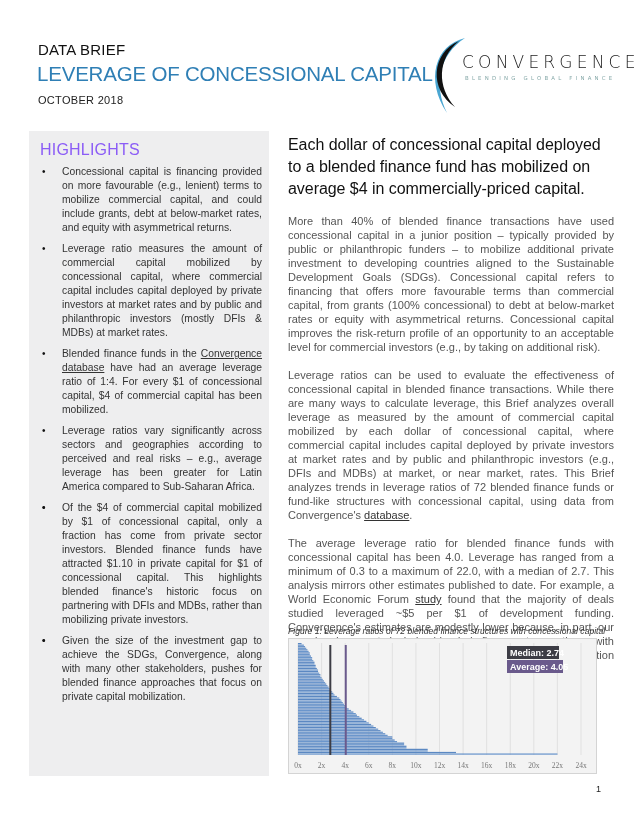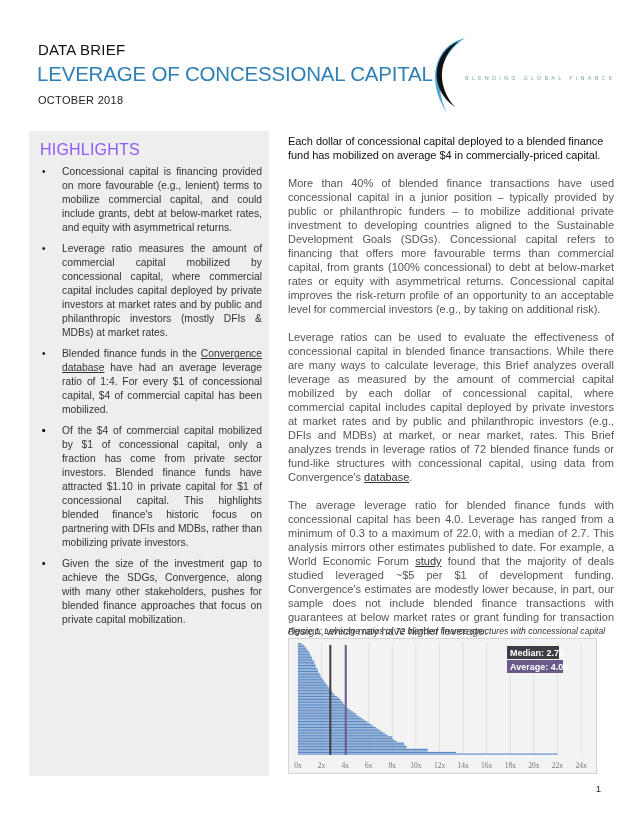--- a/index.html
+++ b/index.html
@@ -13,50 +13,51 @@
   .logo-tag { position:absolute; left:40px; top:40px; font-size:5.4px; letter-spacing:3.2px; color:#8aa; font-family:"DejaVu Sans", sans-serif; }
 
   .highlights { position:absolute; left:29px; top:131px; width:240px; height:645px; background:#eeeeef; box-sizing:border-box; padding:6px 7px 0 7px; }
   .hl-title { font-size:16px; color:#8b5cf6; margin:4px 0 6px 4px; letter-spacing:0.2px; }
   .hl-list { list-style:none; margin:0; padding:0; }
   .hl-item { position:relative; padding-left:26px; font-size:10.3px; line-height:14px; color:#333; text-align:justify; margin-bottom:7px; }
   .hl-item .bullet { position:absolute; left:6px; top:0; font-size:10px; color:#111; }
   .link { text-decoration:underline; color:#333; }
 
   .main { position:absolute; left:288px; top:134px; width:326px; }
-  .lead { font-size:11px; line-height:14px; color:#111; font-weight:normal; margin:0 0 14px 0; letter-spacing:-0.05px; }
+  .lead { font-size:16px; line-height:22px; color:#111; font-weight:normal; margin:0 0 14px 0; letter-spacing:-0.05px; }
   .para { font-size:11px; line-height:14px; color:#555; text-align:justify; margin:0 0 14px 0; }
   .fig-cap { position:absolute; left:288px; top:626px; font-size:8.6px; font-style:italic; color:#333; }
   .chart { position:absolute; left:288px; top:638px; width:309px; height:136px; background:#f3f3f3; border:1px solid #d4d4d4; box-sizing:border-box; }
   .chart svg { position:absolute; left:0; top:0; }
   .page-num { position:absolute; left:596px; top:784px; font-size:9px; color:#222; }
 </style>
 </head>
 <body>
 
 <div>
   <div class="hdr-kicker">DATA BRIEF</div>
   <div class="hdr-title">LEVERAGE OF CONCESSIONAL CAPITAL</div>
   <div class="hdr-date">OCTOBER 2018</div>
   <div class="logo">
     <svg width="60" height="82" viewBox="0 0 60 82">
       <path d="M40 3 C10 10 0 45 22 78 C8 50 14 20 40 3 Z" fill="#4aa6d2"></path>
       <path d="M34 6 C6 18 4 55 30 72 C12 52 12 24 34 6 Z" fill="#111"></path>
     </svg>
+    <div class="logo-name">CONVERGENCE</div>
     <div class="logo-tag">BLENDING GLOBAL FINANCE</div>
   </div>
 </div>
 
 <aside class="highlights">
   <div class="hl-title">HIGHLIGHTS</div>
   <ul class="hl-list">
     <li class="hl-item"><span class="bullet">•</span><span>Concessional capital is financing provided on more favourable (e.g., lenient) terms to mobilize commercial capital, and could include grants, debt at below-market rates, and equity with asymmetrical returns.</span></li>
     <li class="hl-item"><span class="bullet">•</span><span>Leverage ratio measures the amount of commercial capital mobilized by concessional capital, where commercial capital includes capital deployed by private investors at market rates and by public and philanthropic investors (mostly DFIs &amp; MDBs) at market rates.</span></li>
     <li class="hl-item"><span class="bullet">•</span><span>Blended finance funds in the </span><a class="link">Convergence database</a><span> have had an average leverage ratio of 1:4. For every $1 of concessional capital, $4 of commercial capital has been mobilized.</span></li>
-    <li class="hl-item"><span class="bullet">•</span></li>
+    <li class="hl-item"><span class="bullet">•</span><span>Leverage ratios vary significantly across sectors and geographies according to perceived and real risks – e.g., average leverage has been greater for Latin America compared to Sub-Saharan Africa.</span></li>
     <li class="hl-item"><span class="bullet">•</span></li>
     <li class="hl-item"><span class="bullet">•</span><span>Of the $4 of commercial capital mobilized by $1 of concessional capital, only a fraction has come from private sector investors. Blended finance funds have attracted $1.10 in private capital for $1 of concessional capital. This highlights blended finance's historic focus on partnering with DFIs and MDBs, rather than mobilizing private investors.</span></li>
     <li class="hl-item"><span class="bullet">•</span></li>
     <li class="hl-item"><span class="bullet">•</span><span>Given the size of the investment gap to achieve the SDGs, Convergence, along with many other stakeholders, pushes for blended finance approaches that focus on private capital mobilization.</span></li>
   </ul>
 </aside>
 
 <section class="main">
   <p class="lead">Each dollar of concessional capital deployed to a blended finance fund has mobilized on average $4 in commercially-priced capital.</p>
   <p class="para">More than 40% of blended finance transactions have used concessional capital in a junior position – typically provided by public or philanthropic funders – to mobilize additional private investment to developing countries aligned to the Sustainable Development Goals (SDGs). Concessional capital refers to financing that offers more favourable terms than commercial capital, from grants (100% concessional) to debt at below-market rates or equity with asymmetrical returns. Concessional capital improves the risk-return profile of an opportunity to an acceptable level for commercial investors (e.g., by taking on additional risk).</p>

